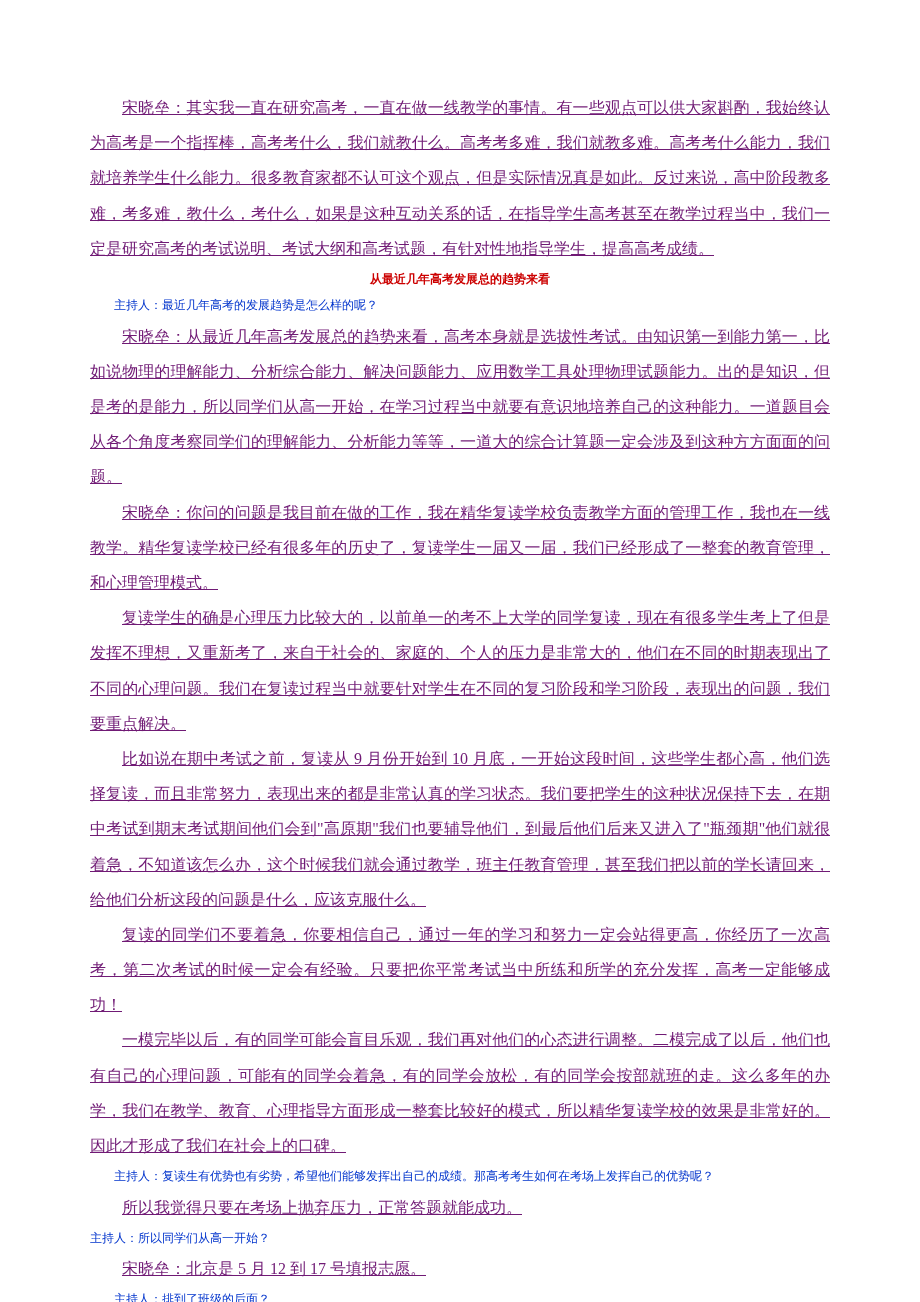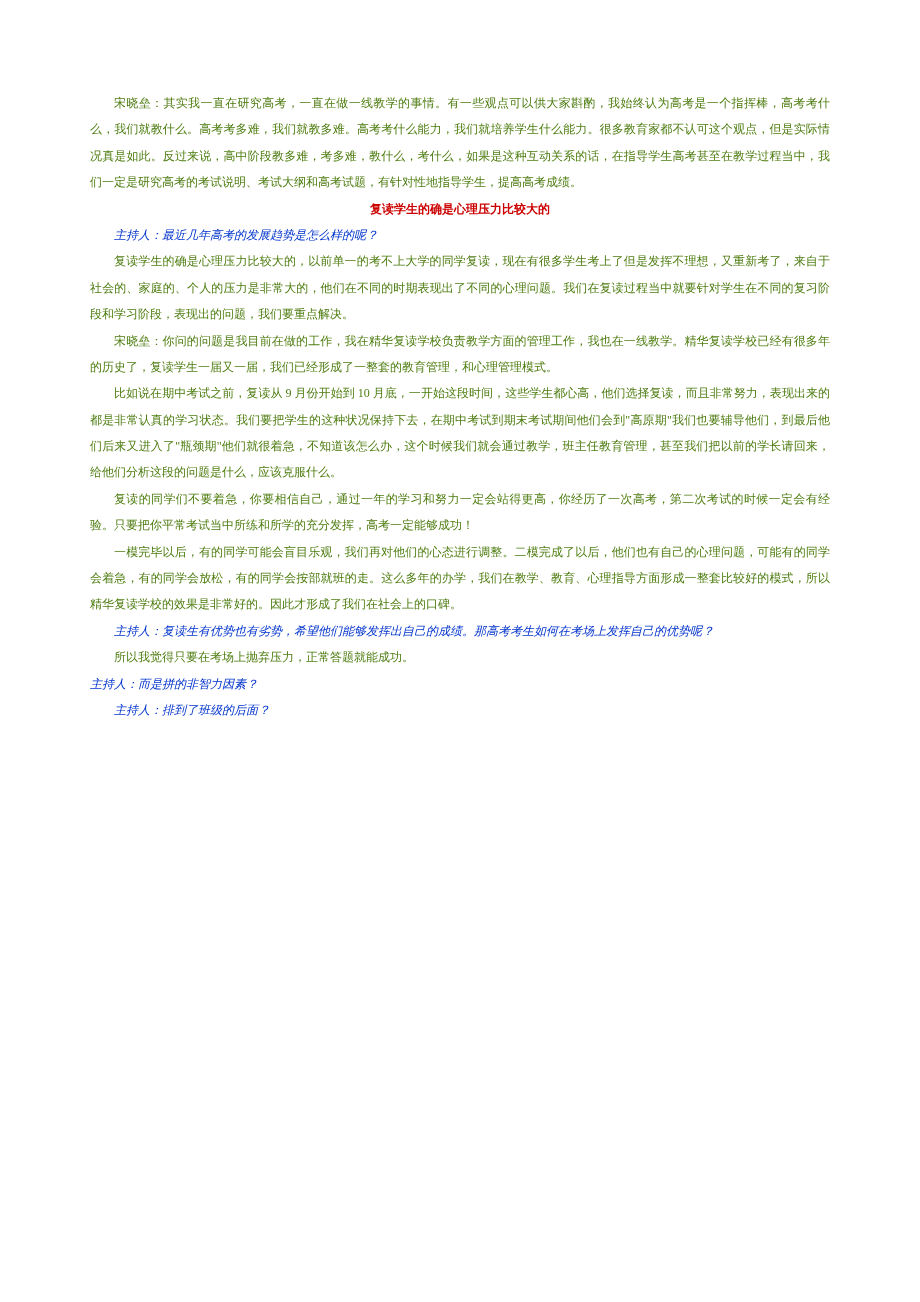--- a/index.html
+++ b/index.html
@@ -8,64 +8,66 @@
     background: #ffffff;
     font-family: "SimSun", "宋体", serif;
     width: 920px;
   }
   .page {
     padding: 90px 90px 90px 90px;
     box-sizing: border-box;
     width: 920px;
   }
   .para {
-    font-size: 12px;
+    font-size: 16px;
     line-height: 2.2;
-    color: #4d7c0f;
+    color: #701a75;
     text-align: justify;
     text-indent: 2em;
     margin: 0;
+    text-decoration: underline;
   }
   .para.no-indent { text-indent: 0; }
   .section-title {
     font-size: 12px;
     color: #cc0000;
     font-weight: bold;
     text-align: center;
     line-height: 2.2;
     margin: 0;
   }
   .host {
     font-size: 12px;
     color: #0033cc;
     line-height: 2.2;
     text-indent: 2em;
     margin: 0;
     text-align: justify;
-    font-style: italic;
   }
   .host.no-indent { text-indent: 0; }
 </style>
 </head>
 <body>
 
 <div class="page">
 
   <p class="para">宋晓垒：其实我一直在研究高考，一直在做一线教学的事情。有一些观点可以供大家斟酌，我始终认为高考是一个指挥棒，高考考什么，我们就教什么。高考考多难，我们就教多难。高考考什么能力，我们就培养学生什么能力。很多教育家都不认可这个观点，但是实际情况真是如此。反过来说，高中阶段教多难，考多难，教什么，考什么，如果是这种互动关系的话，在指导学生高考甚至在教学过程当中，我们一定是研究高考的考试说明、考试大纲和高考试题，有针对性地指导学生，提高高考成绩。</p>
 
-  <p class="section-title">复读学生的确是心理压力比较大的</p>
+  <p class="section-title">从最近几年高考发展总的趋势来看</p>
 
   <p class="host">主持人：最近几年高考的发展趋势是怎么样的呢？</p>
+  <p class="para">宋晓垒：从最近几年高考发展总的趋势来看，高考本身就是选拔性考试。由知识第一到能力第一，比如说物理的理解能力、分析综合能力、解决问题能力、应用数学工具处理物理试题能力。出的是知识，但是考的是能力，所以同学们从高一开始，在学习过程当中就要有意识地培养自己的这种能力。一道题目会从各个角度考察同学们的理解能力、分析能力等等，一道大的综合计算题一定会涉及到这种方方面面的问题。</p>
 
+  <p class="para">宋晓垒：你问的问题是我目前在做的工作，我在精华复读学校负责教学方面的管理工作，我也在一线教学。精华复读学校已经有很多年的历史了，复读学生一届又一届，我们已经形成了一整套的教育管理，和心理管理模式。</p>
   <p class="para">复读学生的确是心理压力比较大的，以前单一的考不上大学的同学复读，现在有很多学生考上了但是发挥不理想，又重新考了，来自于社会的、家庭的、个人的压力是非常大的，他们在不同的时期表现出了不同的心理问题。我们在复读过程当中就要针对学生在不同的复习阶段和学习阶段，表现出的问题，我们要重点解决。</p>
-  <p class="para">宋晓垒：你问的问题是我目前在做的工作，我在精华复读学校负责教学方面的管理工作，我也在一线教学。精华复读学校已经有很多年的历史了，复读学生一届又一届，我们已经形成了一整套的教育管理，和心理管理模式。</p>
   <p class="para">比如说在期中考试之前，复读从 9 月份开始到 10 月底，一开始这段时间，这些学生都心高，他们选择复读，而且非常努力，表现出来的都是非常认真的学习状态。我们要把学生的这种状况保持下去，在期中考试到期末考试期间他们会到"高原期"我们也要辅导他们，到最后他们后来又进入了"瓶颈期"他们就很着急，不知道该怎么办，这个时候我们就会通过教学，班主任教育管理，甚至我们把以前的学长请回来，给他们分析这段的问题是什么，应该克服什么。</p>
   <p class="para">复读的同学们不要着急，你要相信自己，通过一年的学习和努力一定会站得更高，你经历了一次高考，第二次考试的时候一定会有经验。只要把你平常考试当中所练和所学的充分发挥，高考一定能够成功！</p>
   <p class="para">一模完毕以后，有的同学可能会盲目乐观，我们再对他们的心态进行调整。二模完成了以后，他们也有自己的心理问题，可能有的同学会着急，有的同学会放松，有的同学会按部就班的走。这么多年的办学，我们在教学、教育、心理指导方面形成一整套比较好的模式，所以精华复读学校的效果是非常好的。因此才形成了我们在社会上的口碑。</p>
 
   <p class="host">主持人：复读生有优势也有劣势，希望他们能够发挥出自己的成绩。那高考考生如何在考场上发挥自己的优势呢？</p>
   <p class="para">所以我觉得只要在考场上抛弃压力，正常答题就能成功。</p>
 
-  <p class="host no-indent">主持人：而是拼的非智力因素？</p>
+  <p class="host no-indent">主持人：所以同学们从高一开始？</p>
+  <p class="para">宋晓垒：北京是 5 月 12 到 17 号填报志愿。</p>
 
   <p class="host">主持人：排到了班级的后面？</p>
 
 </div>
 
 </body></html>

